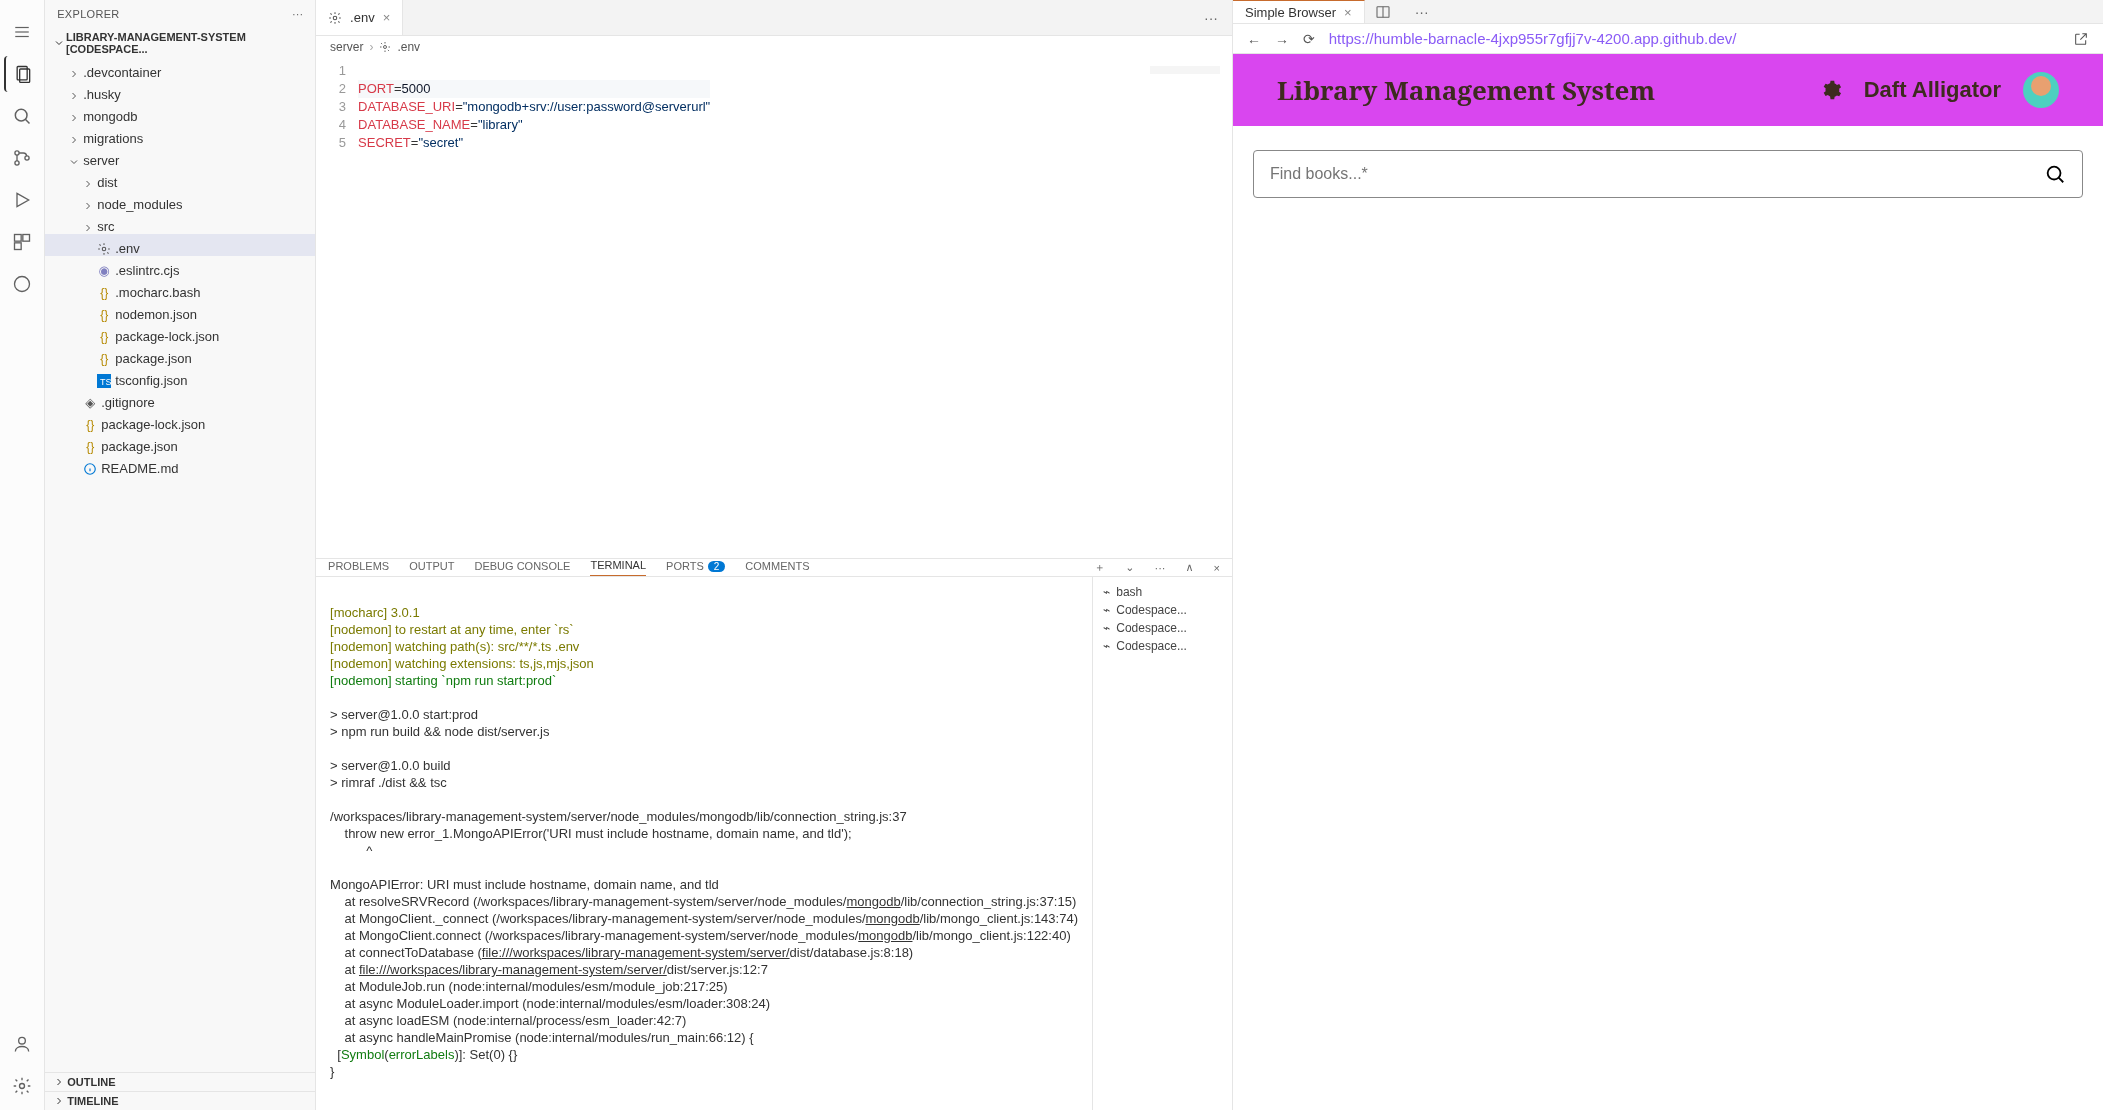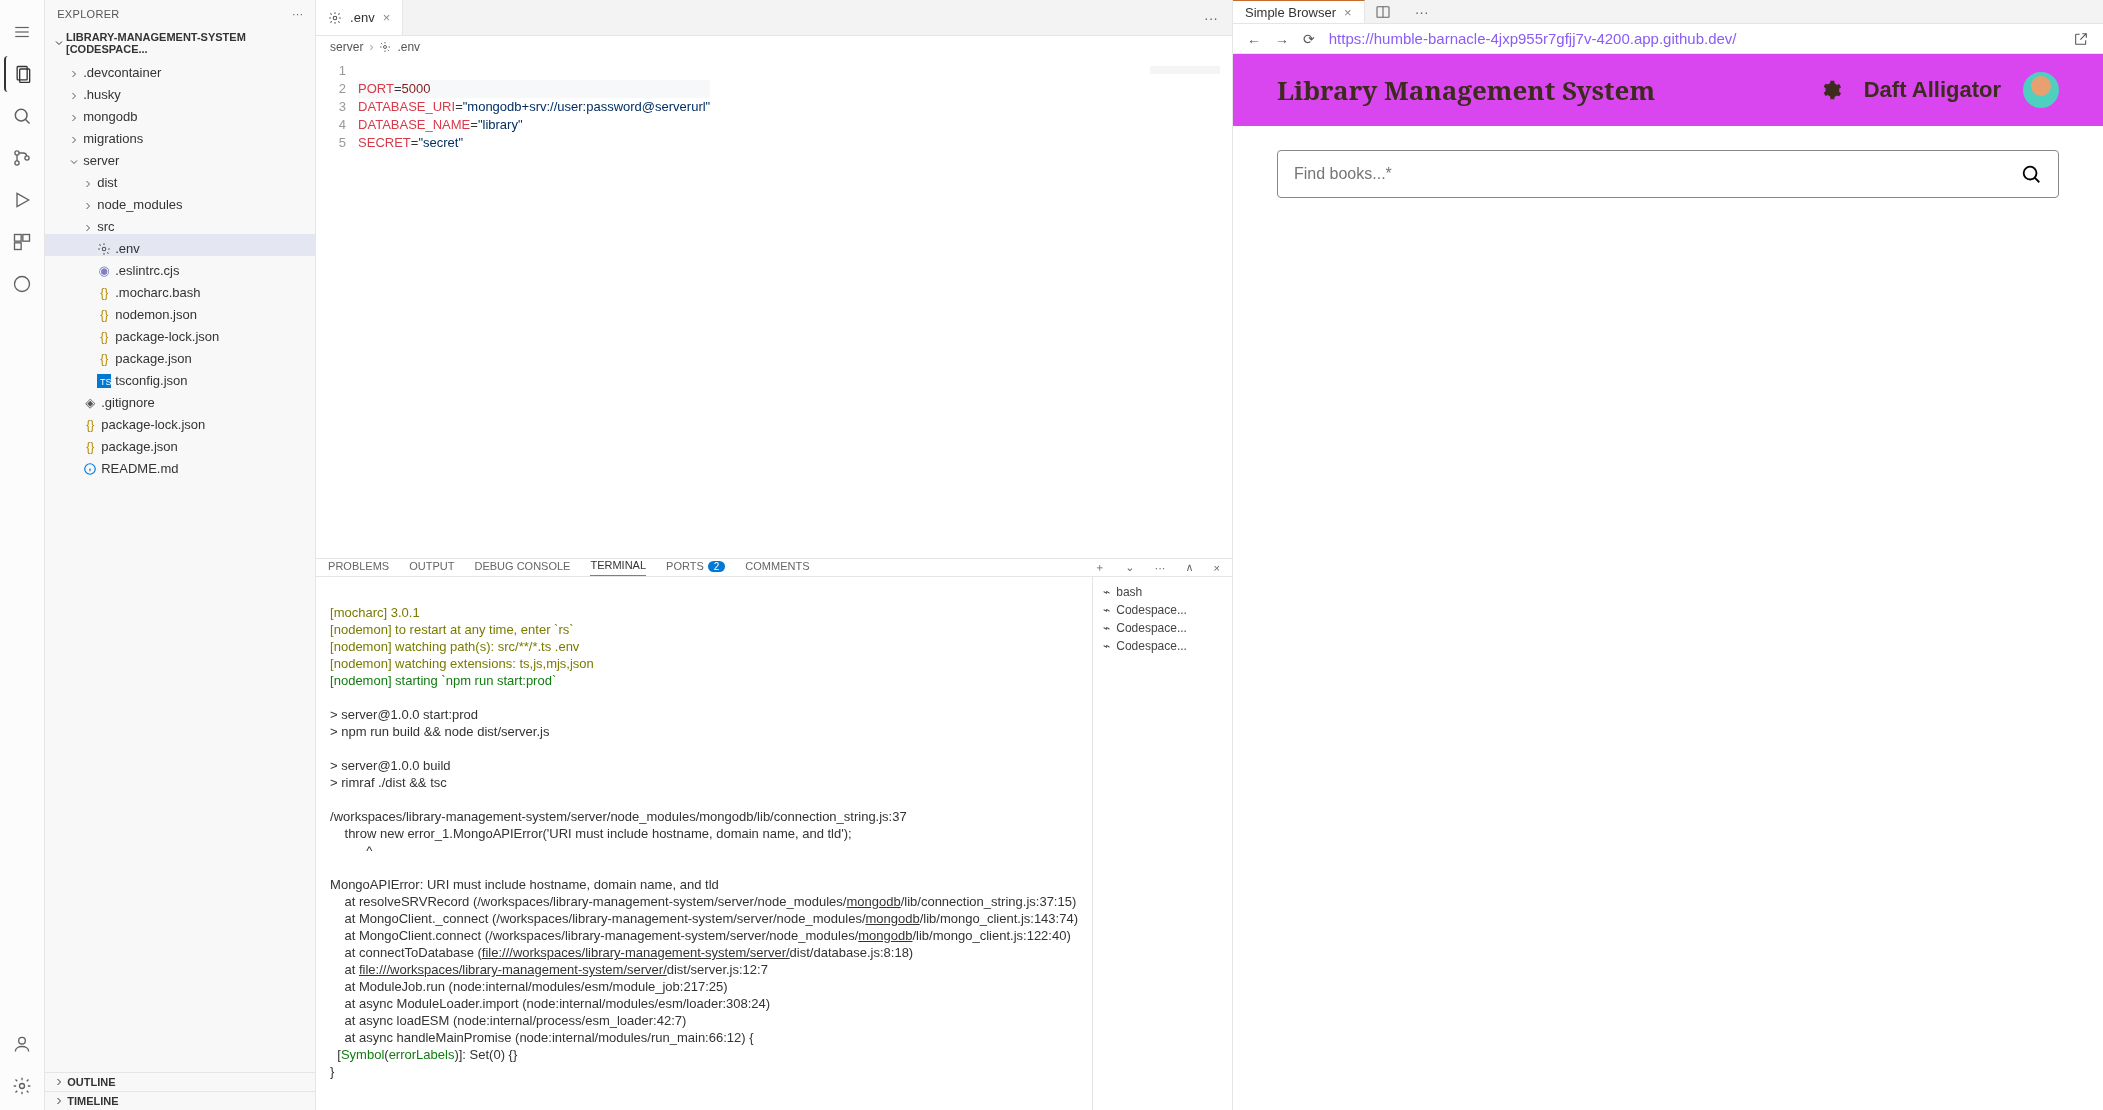--- a/index.html
+++ b/index.html
@@ -26,21 +26,21 @@
 .tab .close { color:#888; cursor:pointer; }
 .tabs .spacer { flex:1; }
 .breadcrumbs { display:flex; align-items:center; gap:6px; padding:4px 14px; font-size:12px; color:#555; }
 .breadcrumbs .sep { color:#aaa; }
 .editor { flex:1; display:flex; font-family:Menlo,Consolas,monospace; font-size:13px; line-height:18px; background:#fff; position:relative; }
 .gutter { width:42px; text-align:right; color:#999; padding-right:12px; padding-top:4px; }
 .code { padding-top:4px; white-space:pre; }
 .minimap { position:absolute; right:12px; top:8px; width:70px; height:8px; background:#f5f5f5; }
 .k-red { color:#d73a49; }
 .k-str { color:#032f62; }
-.k-num { color:#7f1d1d;text-align:center; }
+.k-num { color:#0f172a;text-align:center; }
 .line-hl { background:#f6f8fa; width:100%; display:inline-block; }
 .panel { border-top:1px solid #e5e5e5; display:flex; flex-direction:column; height:552px; }
 .panel-tabs { display:flex; align-items:center; height:34px; border-bottom:1px solid #e5e5e5; padding:0 12px; gap:20px; font-size:11px; color:#666; }
 .panel-tabs .ptab { cursor:pointer; text-transform:uppercase; padding-bottom:4px; }
 .panel-tabs .ptab.active { color:#333; border-bottom:1px solid #c76b2d; }
 .panel-tabs .spacer { flex:1; }
 .badge { background:#0078d4; color:#fff; border-radius:10px; padding:0 6px; font-size:10px; margin-left:4px; }
 .terminal-wrap { flex:1; display:flex; }
 .terminal { flex:1; padding:10px 14px; font-family:Menlo,Consolas,monospace; font-size:13px; line-height:17px; white-space:pre; color:#333; overflow:hidden; }
 .t-olive { color:#7a7a00; }
@@ -52,21 +52,21 @@
 .browser-tabbar { display:flex; align-items:center; height:24px; background:#f3f3f3; border-bottom:1px solid #e5e5e5; }
 .browser-tabbar .tab { background:#fff; border-top:1px solid #c76b2d; }
 .addr { display:flex; align-items:center; gap:14px; padding:6px 14px; border-bottom:1px solid #e5e5e5; color:#555; }
 .addr .url { flex:1; font-size:15px; color:#8b5cf6; }
 .preview { flex:1; background:#fff; }
 .prev-header { background:#d946ef; display:flex; align-items:center; justify-content:space-between; padding:18px 44px; }
 .prev-header .brand { font-family:'serif',serif; font-size:26px; font-weight:700; color:#3d2b1f; }
 .prev-header .user-area { display:flex; align-items:center; gap:22px; font-family:'serif',serif; font-size:22px; font-weight:700; color:#3d2b1f; }
 .avatar { width:36px; height:36px; border-radius:50%; background:#4dd0c0; display:inline-flex; align-items:center; justify-content:center; position:relative;}
 .avatar::after{ content:""; width:20px; height:20px; border-radius:50%; background:#e8a070; position:absolute; top:4px;}
-.searchbox { margin:24px 44px; display:flex; align-items:center; border:1px solid #888; border-radius:4px; padding:12px 16px; }
+.searchbox { margin:24px 20px; display:flex; align-items:center; border:1px solid #888; border-radius:4px; padding:12px 16px; }
 .searchbox input { flex:1; border:none; outline:none; font-size:16px; background:transparent; }
 svg { display:block; }
 </style>
 </head>
 <body>
 
 <div class="activity-bar">
   <div class="icon-btn">
       <svg width="18" height="18" viewBox="0 0 24 24" fill="none" stroke="currentColor" stroke-width="1.6">
         <line x1="3" y1="6" x2="21" y2="6"></line>

